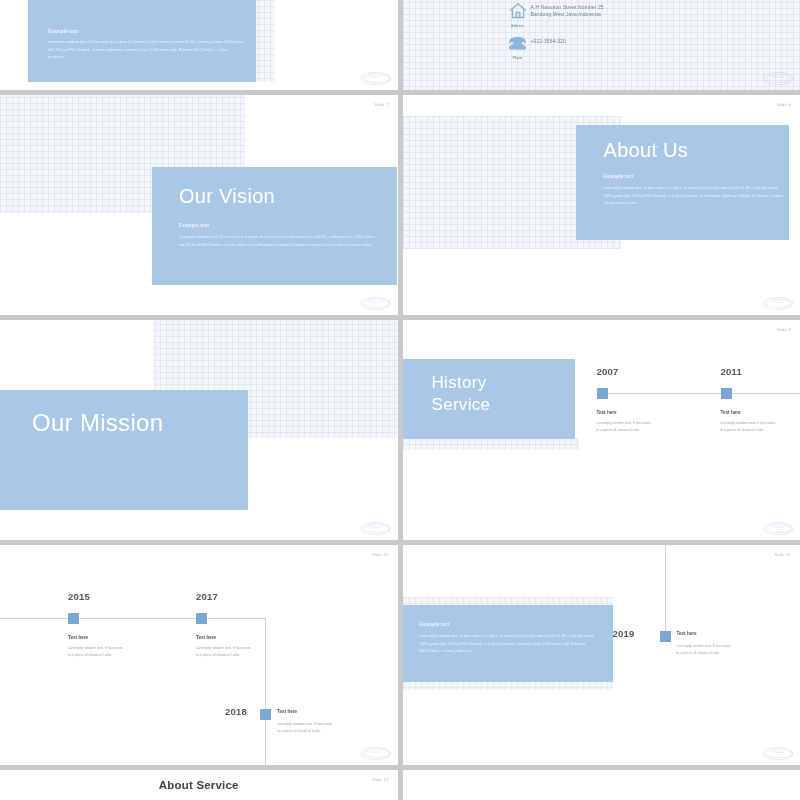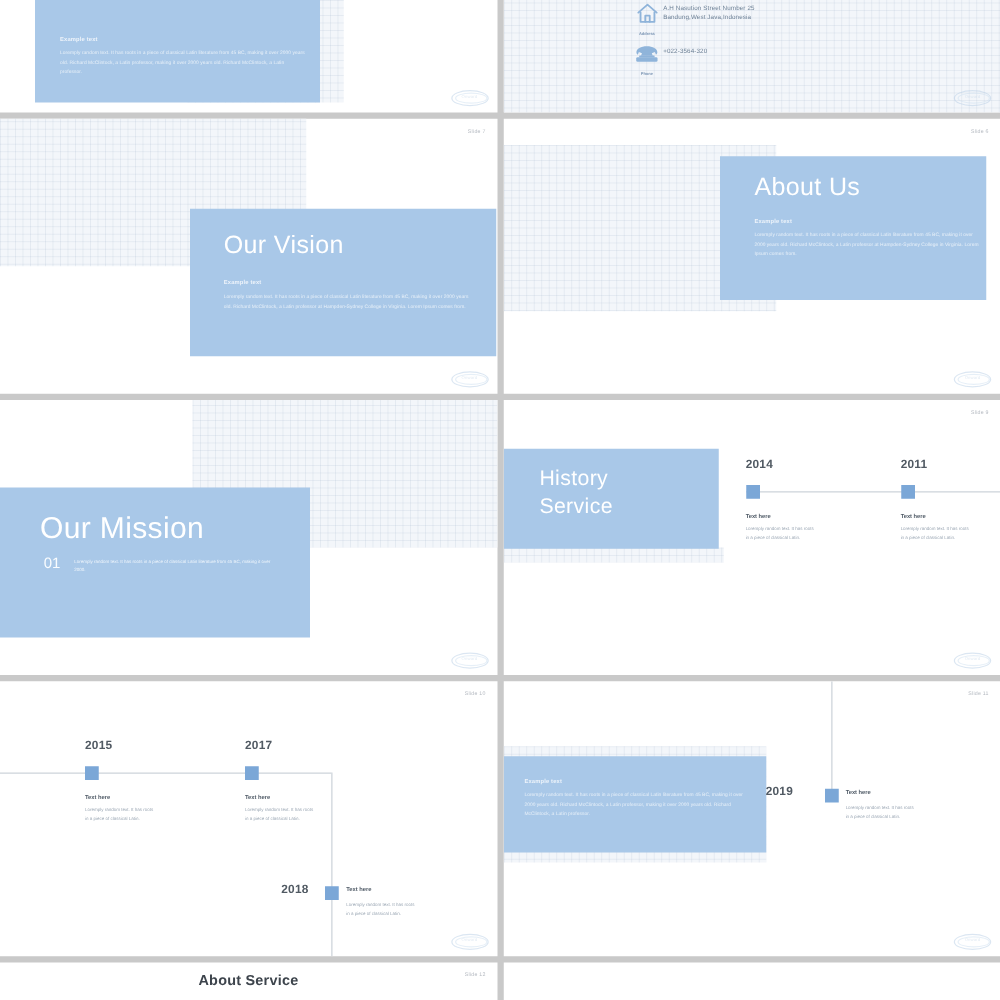--- a/index.html
+++ b/index.html
@@ -194,42 +194,38 @@
       <div class="wtx">Onward</div>
     </div>
   </div>
 
   <div class="slide">
     <div class="grid" style="left:154px;top:-2px;width:244px;height:120px;"></div>
     <div class="panel" style="left:0;top:70px;width:248px;height:120px;"></div>
     <div class="slidenum"></div>
     <div class="h1" style="position:absolute;left:32px;top:90px;font-size:24px;text-align:right;">Our Mission</div>
     <div style="position:absolute;left:35px;top:124px;width:186px;">
-      <div class="mnum-row">
-        <div class="mnum">01</div>
-        <div class="mtxt">Loremply random text. It has roots in a piece of classical Latin literature from 45 BC, making it over 2000.</div>
-      </div>
     </div>
     <div class="wm">
       <div class="ov"></div>
         <div class="ov2"></div>
       <div class="wtx">Onward</div>
     </div>
   </div>
 
   <div class="slide">
     <div class="grid" style="left:0;top:118px;width:176px;height:12px;"></div>
     <div class="panel" style="left:0;top:39px;width:172px;height:80px;"></div>
     <div class="slidenum">Slide 9</div>
     <div class="h1" style="position:absolute;left:29px;top:53px;font-size:17px;">History</div>
     <div class="h1" style="position:absolute;left:29px;top:75px;font-size:17px;">Service</div>
 
     <div class="tl-line" style="left:194px;top:73px;width:204px;"></div>
     <div class="tl-node" style="left:194px;top:68px;"></div>
-    <div class="tl-year" style="left:194px;top:46px;">2014</div>
+    <div class="tl-year" style="left:194px;top:46px;">2007</div>
     <div class="tl-h" style="left:194px;top:90px;">Text here</div>
     <div class="tl-b" style="left:194px;top:100px;">Loremply random text. It has roots in a piece of classical Latin.</div>
 
     <div class="tl-node" style="left:318px;top:68px;"></div>
     <div class="tl-year" style="left:318px;top:46px;">2011</div>
     <div class="tl-h" style="left:318px;top:90px;">Text here</div>
     <div class="tl-b" style="left:318px;top:100px;">Loremply random text. It has roots in a piece of classical Latin.</div>
 
     <div class="wm">
       <div class="ov"></div>

